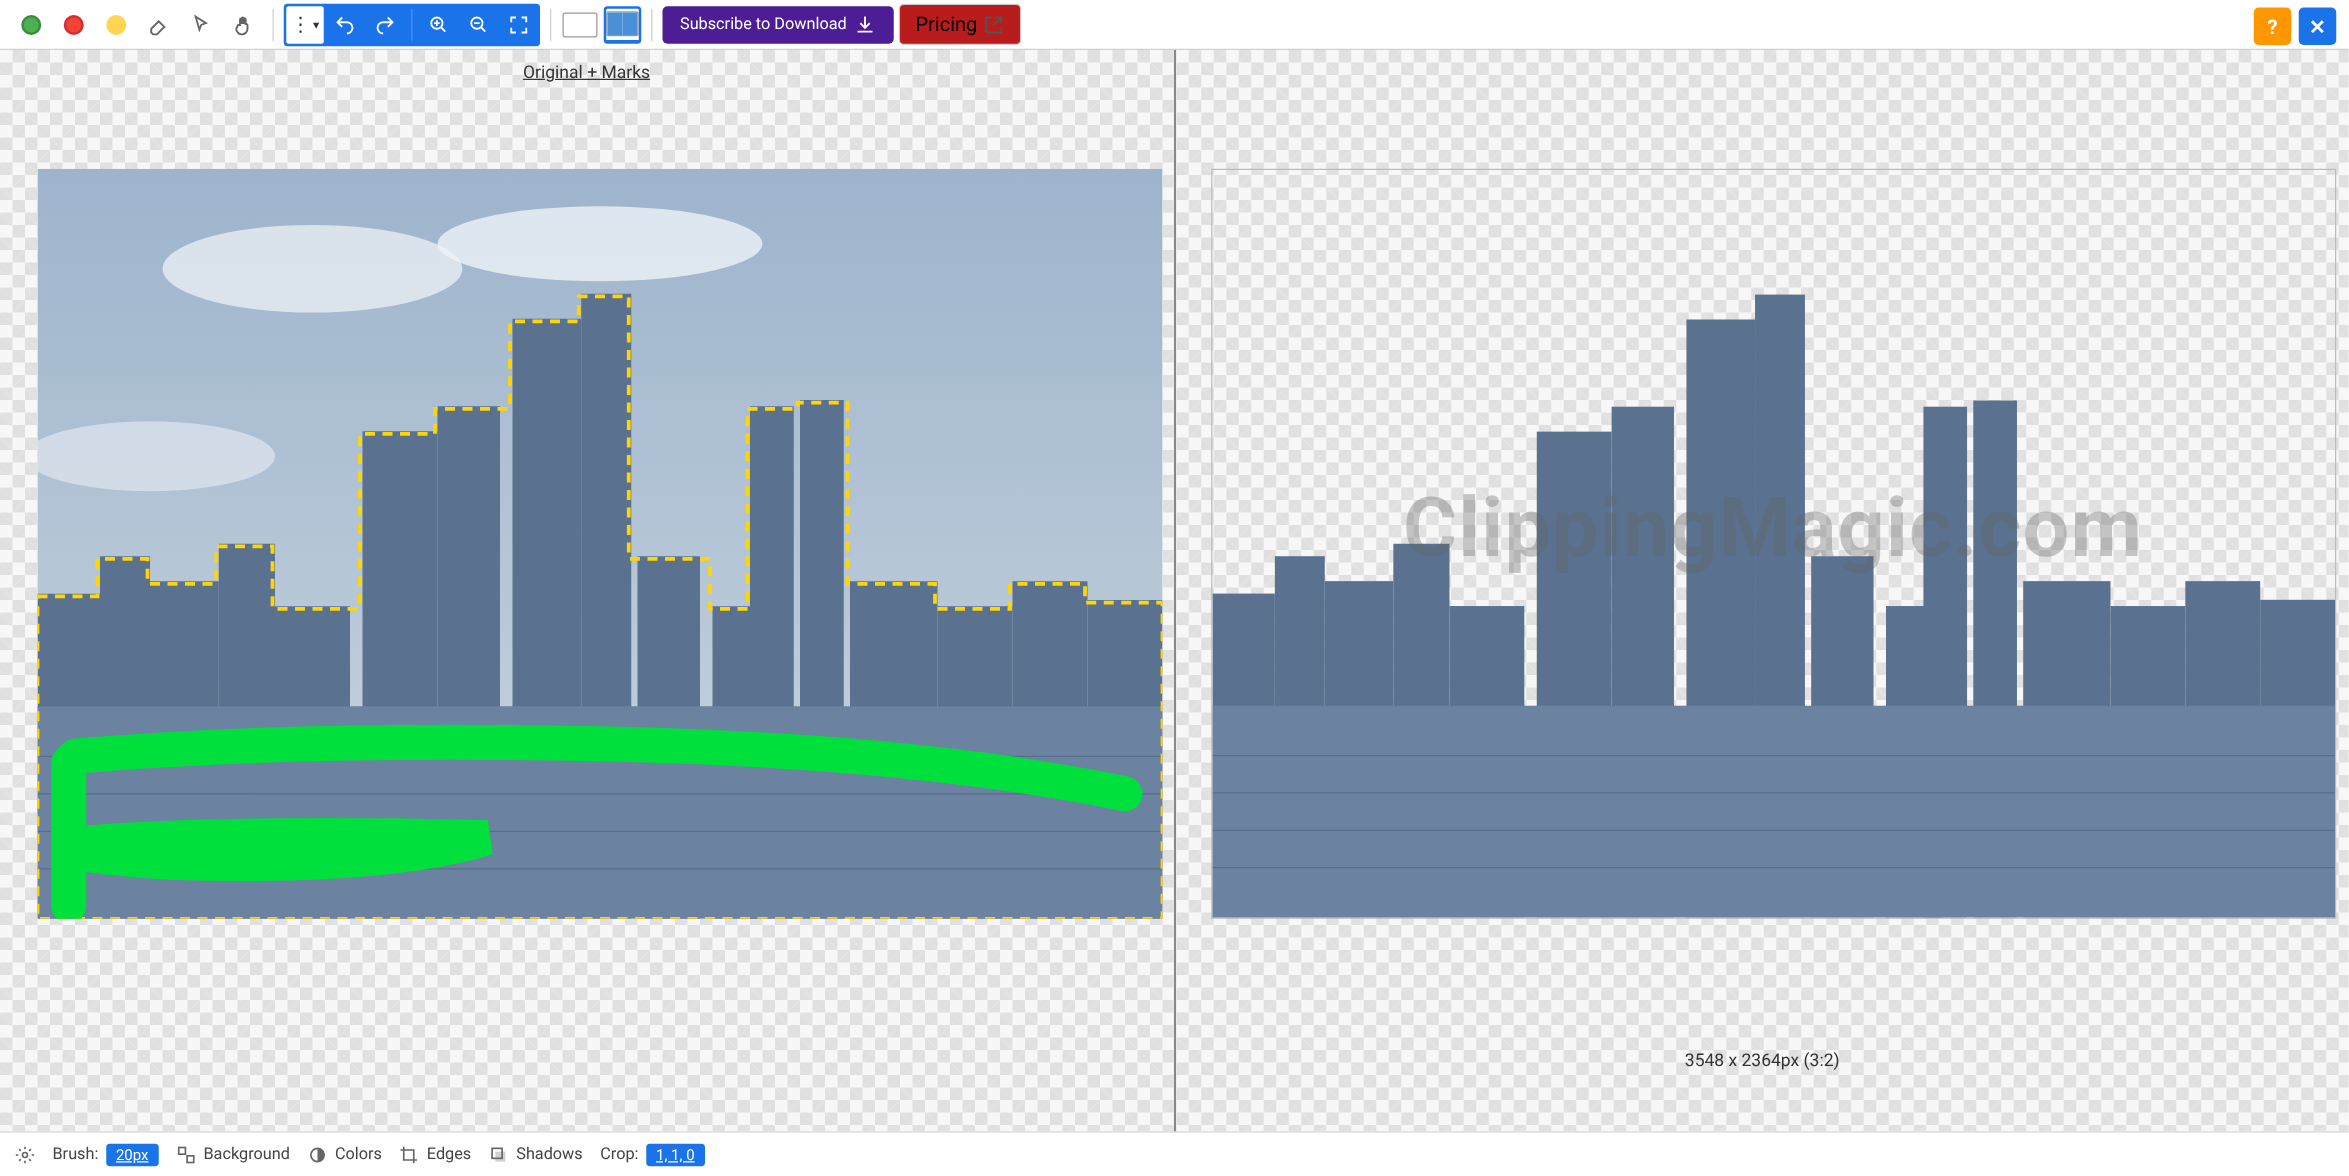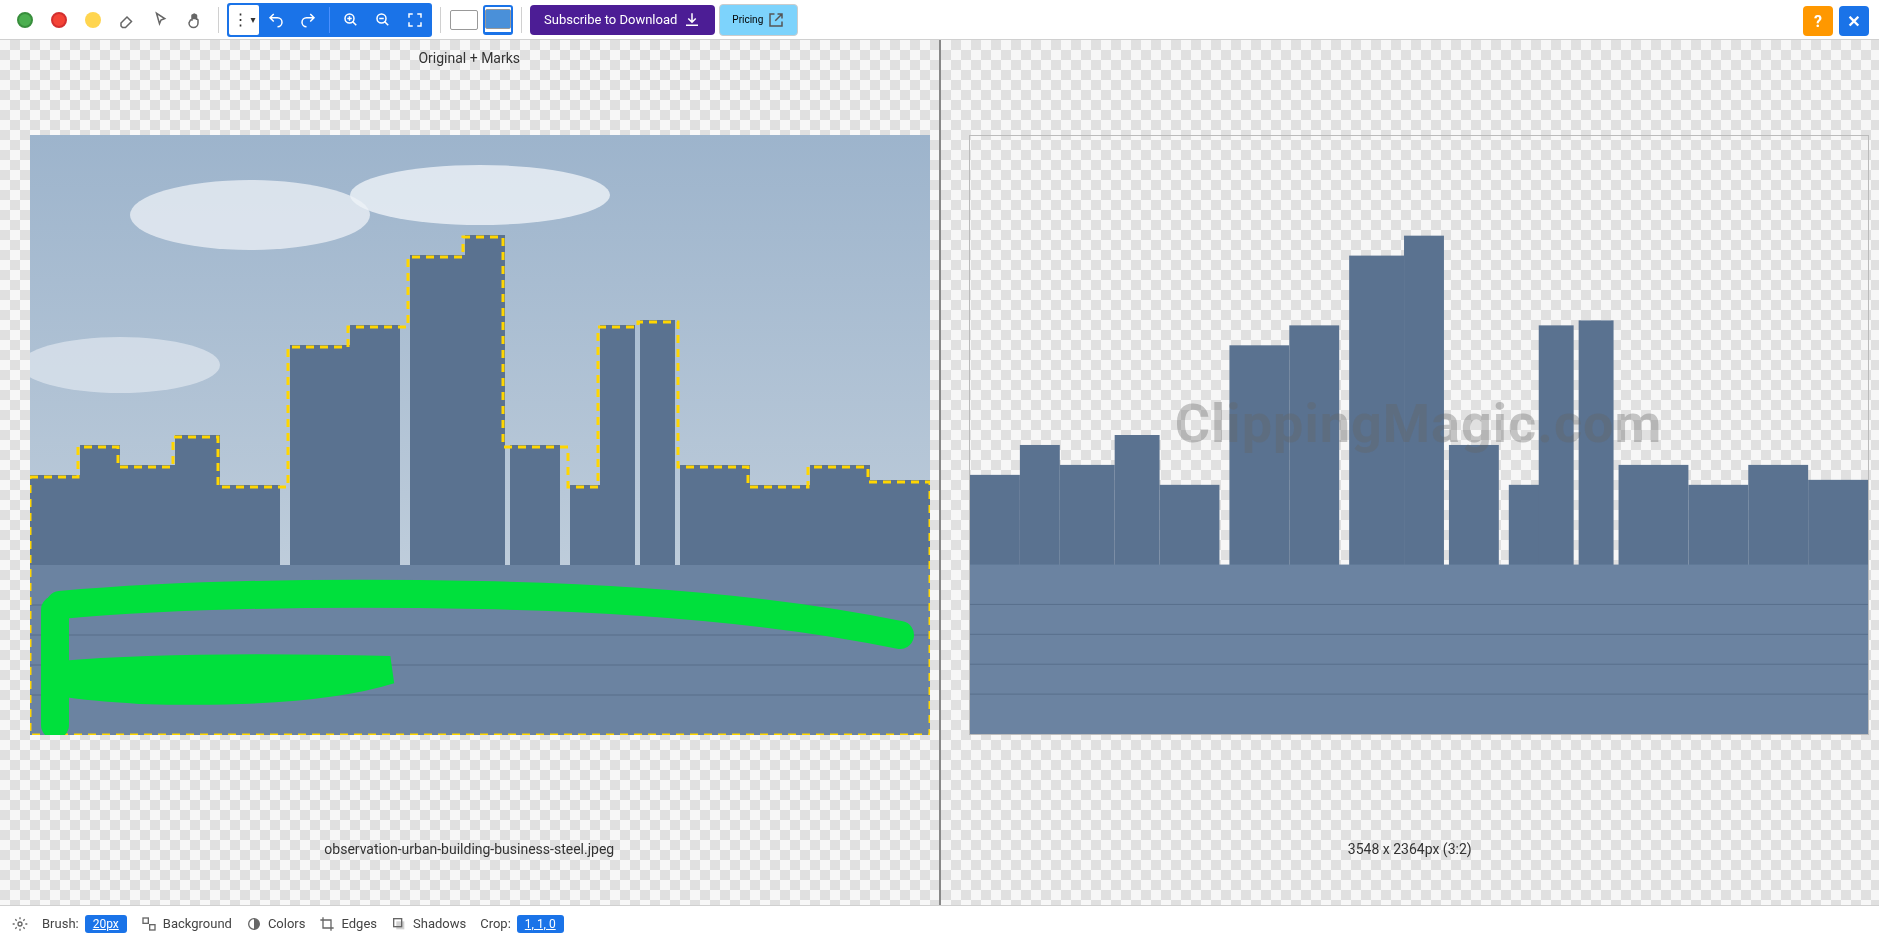--- a/index.html
+++ b/index.html
@@ -11,53 +11,53 @@
 .circle { width: 16px; height: 16px; border-radius: 50%; }
 .green-c { background: #4caf50; border: 2px solid #388e3c; }
 .red-c { background: #f44336; border: 2px solid #d32f2f; }
 .yellow-slash { width: 16px; height: 16px; background: #ffd54f; border-radius: 50%; position: relative; }
 .toolbar svg { width: 18px; height: 18px; }
 .divider { width: 1px; height: 26px; background: #d0d0d0; margin: 0 4px; }
 .blue-btn { background: #4c1d95; color: #fff; padding: 6px 14px; border-radius: 4px; border: none; cursor: pointer; font-size: 13px; display: inline-flex; align-items: center; gap: 6px; }
 .blue-group { background: #1a73e8; display: flex; align-items: center; border-radius: 3px; padding: 2px; gap: 2px; }
 .blue-group .tool-btn { color: #fff; }
 .blue-group .white-sub { background: #fff; color: #333; border-radius: 2px; }
-.pricing { padding: 6px 12px; border: 1px solid #ccc; border-radius: 4px; background: #7dd3fc; cursor: pointer; font-size: 10px; display: inline-flex; align-items: center; gap: 4px; }
+.pricing { padding: 6px 12px; border: 1px solid #ccc; border-radius: 4px; background: #b91c1c; cursor: pointer; font-size: 16px; display: inline-flex; align-items: center; gap: 4px; }
 .compare-icon { border: 1px solid #999; width: 28px; height: 20px; display: inline-flex; border-radius: 2px; }
 .compare-icon .half { flex: 1; } .compare-icon .half.b { background: #4a90d9; }
 .compare-selected { border: 2px solid #1a73e8; border-bottom: 3px solid #1a73e8; }
 
 
 .topright { position: absolute; top: 6px; right: 10px; display: flex; gap: 6px; }
 .sq-btn { width: 30px; height: 30px; border-radius: 4px; display: flex; align-items: center; justify-content: center; color: #fff; cursor: pointer; font-weight: bold; }
 .help-btn { background: #ff9800; }
 .close-btn { background: #1a73e8; }
 
 
 .main { flex: 1; display: flex; position: relative; }
 .panel { flex: 1; position: relative; display: flex; flex-direction: column; }
-.panel-title { text-align: center; padding: 10px 0; font-size: 14px; color: #333; }
+.panel-title { text-align: center; padding: 10px 0; font-size: 14px; color: #333; text-decoration: underline; }
 .canvas-area { flex: 1; position: relative; background-image:
   linear-gradient(45deg, #e0e0e0 25%, transparent 25%),
   linear-gradient(-45deg, #e0e0e0 25%, transparent 25%),
   linear-gradient(45deg, transparent 75%, #e0e0e0 75%),
   linear-gradient(-45deg, transparent 75%, #e0e0e0 75%);
   background-size: 20px 20px;
   background-position: 0 0, 0 10px, 10px -10px, -10px 0px;
   background-color: #f7f7f7;
 }
 .splitbar { width: 2px; background: #888; cursor: col-resize; }
 
 .img-holder { position: absolute; left: 30px; top: 95px; width: 900px; height: 600px; }
 .city-svg { width: 100%; height: 100%; display: block; }
 .filename { position: absolute; bottom: 48px; left: 0; right: 0; text-align: center; font-size: 14px; color: #333; }
 .dims { position: absolute; bottom: 48px; left: 0; right: 0; text-align: center; font-size: 14px; color: #333; }
 
 .prev-holder { position: absolute; left: 28px; top: 95px; width: 900px; height: 600px; border: 1px solid #bbb; }
-.watermark { position: absolute; top: 48%; left: 50%; transform: translate(-50%, -50%); font-size: 54px; font-weight: bold; color: rgba(100,100,100,0.35); letter-spacing: 1px; white-space: nowrap; }
+.watermark { position: absolute; top: 48%; left: 50%; transform: translate(-50%, -50%); font-size: 66px; font-weight: bold; color: rgba(100,100,100,0.35); letter-spacing: 1px; white-space: nowrap; }
 
 .orig-pill { position: absolute; top: 60px; right: 16px; background: #4a90ff; color: #fff; padding: 6px 12px; border-radius: 4px; font-size: 12px; cursor: pointer; }
 
 
 .bottombar { height: 36px; background: #fff; border-top: 1px solid #d0d0d0; display: flex; align-items: center; padding: 4px 12px; gap: 14px; font-size: 13px; color: #444; }
 .bottombar .grp { display: inline-flex; align-items: center; gap: 6px; cursor: pointer; }
 .pill { background: #1a73e8; color: #fff; padding: 2px 8px; border-radius: 3px; font-size: 12px; text-decoration: underline; }
 .bottombar svg { width: 16px; height: 16px; }
 
 .green-mark { position: absolute; width: 100%; height: 100%; top: 0; left: 0; pointer-events: none; }
@@ -217,21 +217,20 @@
 
           <path d="M0 342 L48 342 L48 312 L88 312 L88 332 L143 332 L143 302 L188 302 L188 352 L258 352 L258 212 L318 212 L318 192 L378 192 L378 122 L433 122 L433 102 L473 102 L473 312 L538 312 L538 352 L568 352 L568 192 L608 192 L608 187 L648 187 L648 332 L718 332 L718 352 L778 352 L778 332 L838 332 L838 347 L900 347 L900 600 L0 600 Z" fill="none" stroke="#ffd600" stroke-width="3" stroke-dasharray="8 6"></path>
         </svg>
 
         <svg class="green-mark" viewBox="0 0 900 600">
           <path d="M30 470 Q200 455 450 460 Q700 465 870 500" fill="none" stroke="#00e03c" stroke-width="28" stroke-linecap="round"></path>
           <path d="M30 540 Q150 530 360 535 Q280 560 110 555 Q60 552 35 548" fill="none" stroke="#00e03c" stroke-width="28" stroke-linecap="round"></path>
           <path d="M25 475 L25 590" fill="none" stroke="#00e03c" stroke-width="28" stroke-linecap="round"></path>
         </svg>
       </div>
-      <div class="filename">observation-urban-building-business-steel.jpeg</div>
     </div>
   </div>
 
   <div class="splitbar"></div>
 
   <div class="panel">
     <div class="orig-pill"><span>Original</span></div>
     <div class="canvas-area">
       <div class="prev-holder">
         <svg class="city-svg" viewBox="0 0 900 600" preserveAspectRatio="none">

